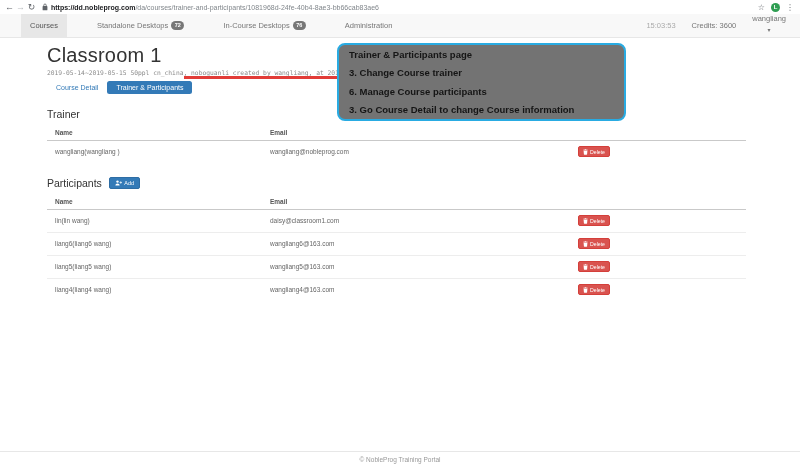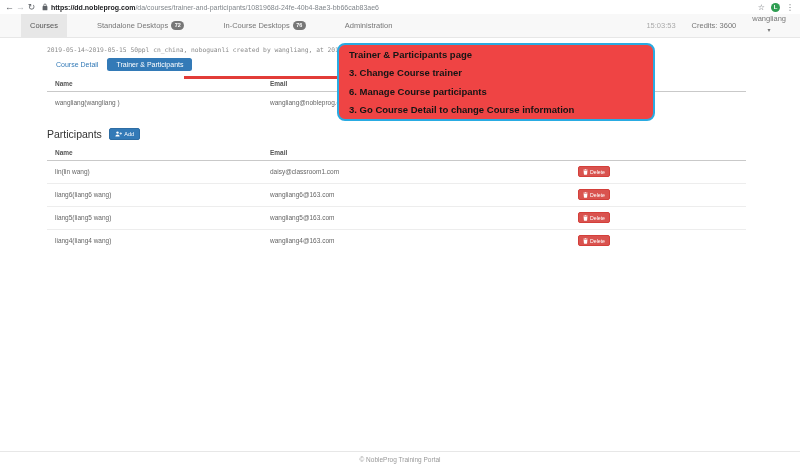--- a/index.html
+++ b/index.html
@@ -45,21 +45,21 @@
   table.data th { text-align:left; font-size:6.5px; color:#555; font-weight:bold; padding:4px 8px; border-bottom:1px solid #c9c9c9; }
   table.data td { font-size:6.5px; color:#666; padding:5px 8px 6px 8px; border-top:1px solid #ededed; }
   table.data tr:first-child td { border-top:none; }
   td.action-cell { padding:3px 8px; }
 
   .btn-danger { display:inline-flex; align-items:center; gap:2px; background:#d9534f; border:1px solid #d43f3a; color:#fff; font-size:5.2px; padding:1.5px 4px; border-radius:2px; cursor:pointer; font-family:inherit; }
   .btn-add { display:inline-flex; align-items:center; gap:2.5px; background:#337ab7; border:1px solid #2e6da4; color:#fff; font-size:5.5px; padding:2px 5px; border-radius:2px; margin-left:7px; cursor:pointer; font-family:inherit; }
 
   
   .annotation-line { position:absolute; left:184px; top:76px; width:154px; height:3px; background:#e23c38; z-index:4; }
-  .annotation-box { position:absolute; left:337px; top:43px; width:318px; height:78px; background:#ef4444; border:2px solid #29abe2; border-radius:8px; padding:0 10px; z-index:5; display:flex; flex-direction:column; justify-content:space-evenly; }
+  .annotation-box { position:absolute; left:337px; top:43px; width:289px; height:78px; background:#737373; border:2px solid #29abe2; border-radius:8px; padding:0 10px; z-index:5; display:flex; flex-direction:column; justify-content:space-evenly; }
   .annotation-box div { font-size:9.5px; font-weight:600; color:#151515; line-height:17px; white-space:nowrap; }
 
   
   .footer { position:absolute; left:0; right:0; bottom:0; border-top:1px solid #e7e7e7; text-align:center; padding:4px 0 6px; font-size:6.5px; color:#999; background:#fff; }
 </style>
 </head>
 <body>
 
 <div class="browser">
   <span class="bicon">←</span>
@@ -99,27 +99,29 @@
   <span class="nav-spacer"></span>
   <span class="nav-clock">15:03:53</span>
   <span class="nav-credits">Credits: 3600</span>
   <span class="nav-user">
     <span>wangliang</span>
     <span class="caret">▾</span>
   </span>
 </div>
 
 <div class="content">
+  <h1 class="page-title">Classroom 1</h1>
   <div class="subtitle">2019-05-14~2019-05-15 50ppl cn_china, noboguanli created by wangliang, at 2019-05-14</div>
 
   <div class="tabs">
     <span class="tab-link">Course Detail</span>
     <span class="tab-active">Trainer &amp; Participants</span>
   </div>
 
+  <div class="section-heading">Trainer</div>
   <table class="data">
     <colgroup>
         <col style="width:215px">
         <col style="width:308px">
         <col style="width:176px">
       </colgroup>
     <thead>
       <tr>
         <th>Name</th>
         <th>Email</th>

